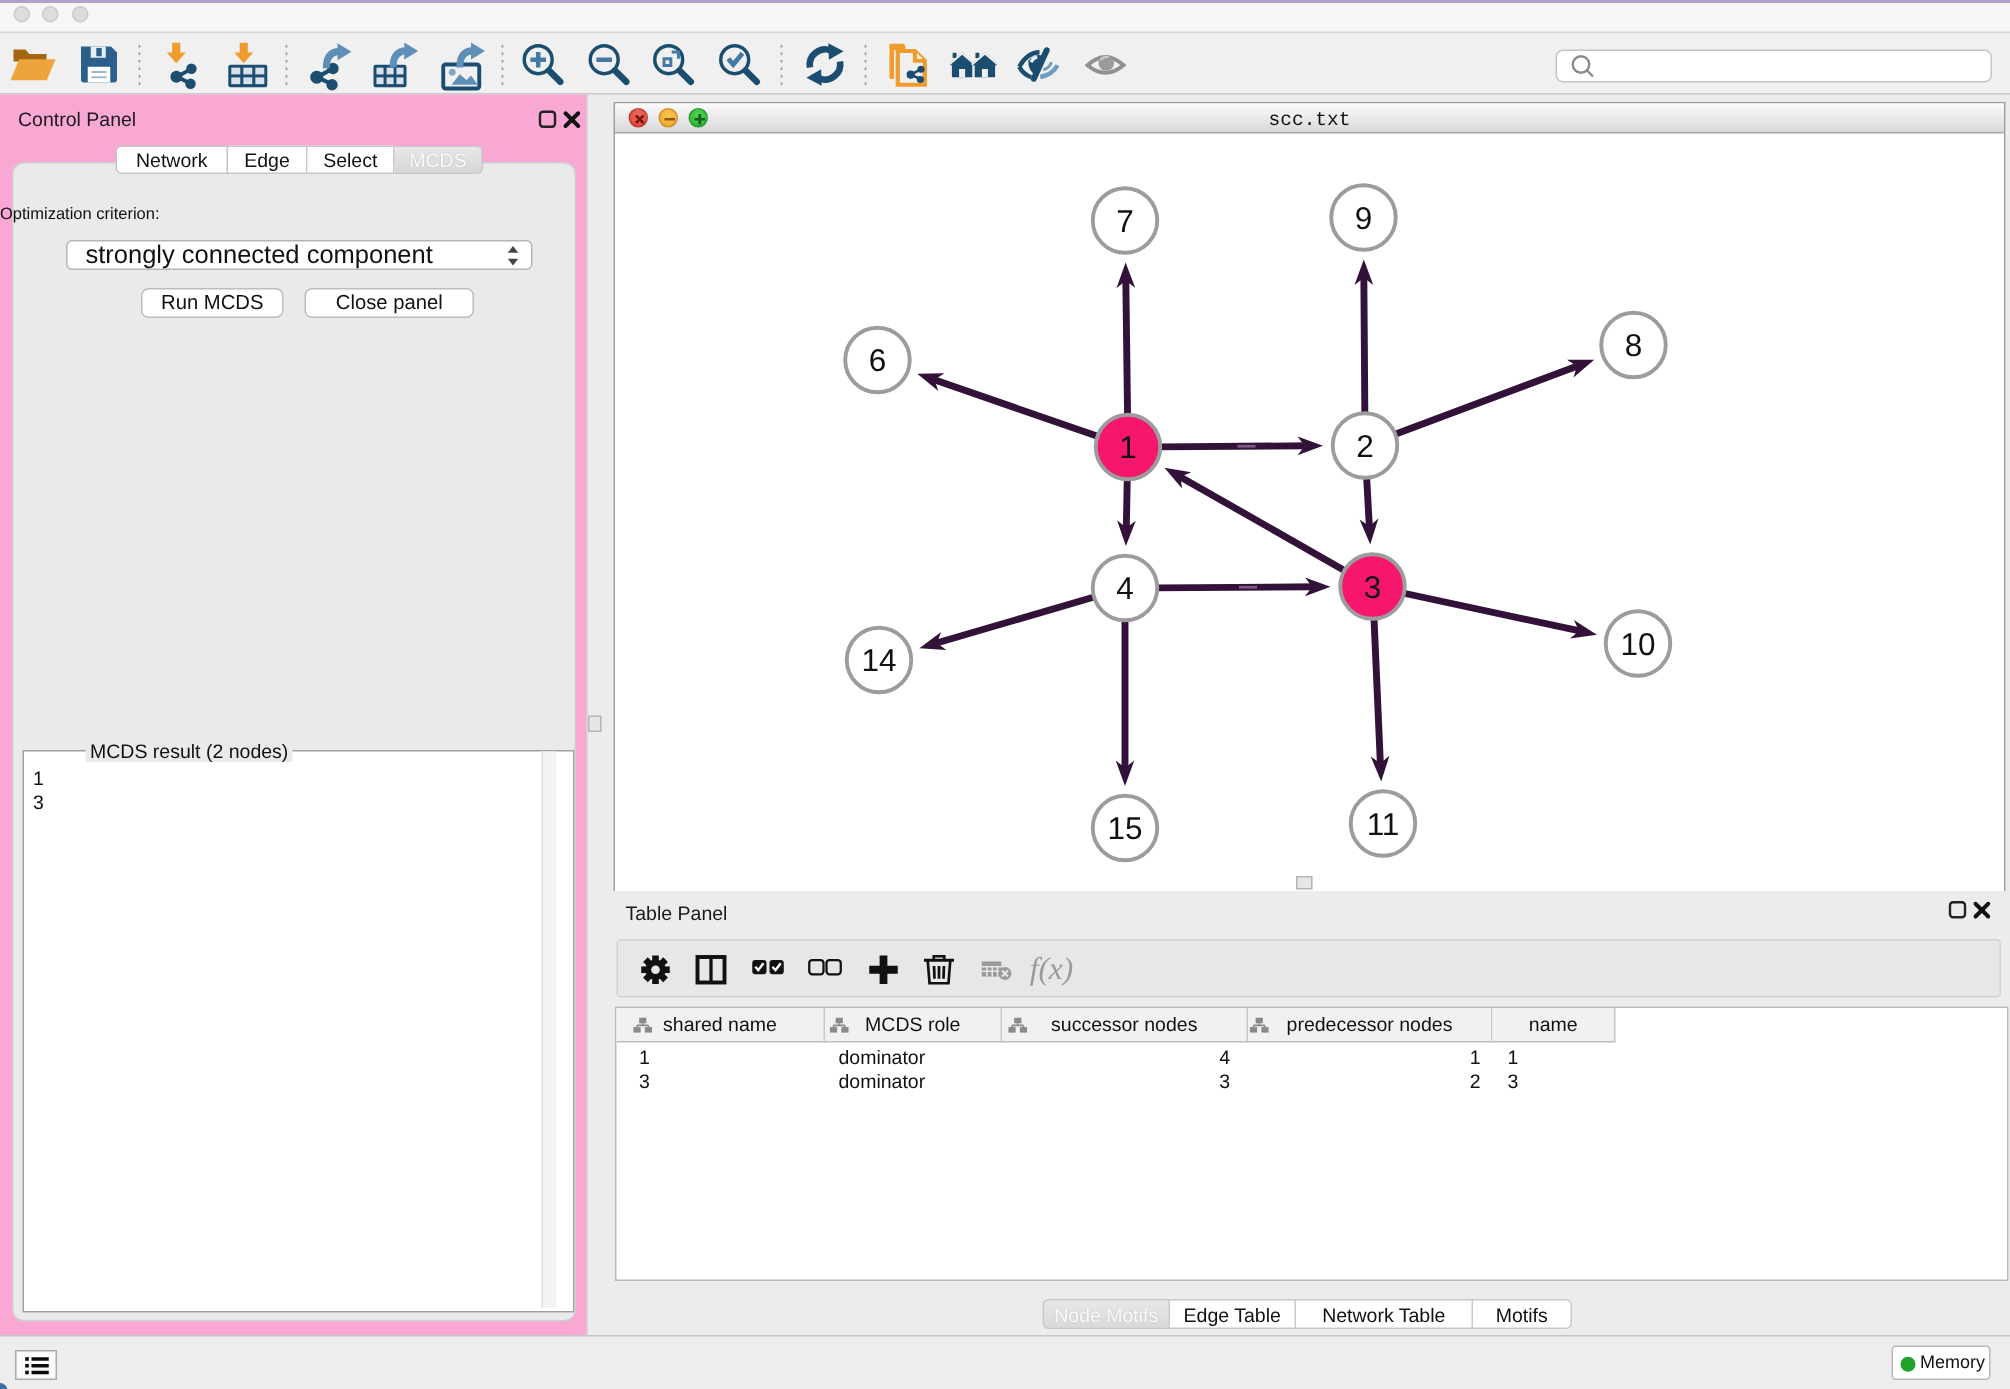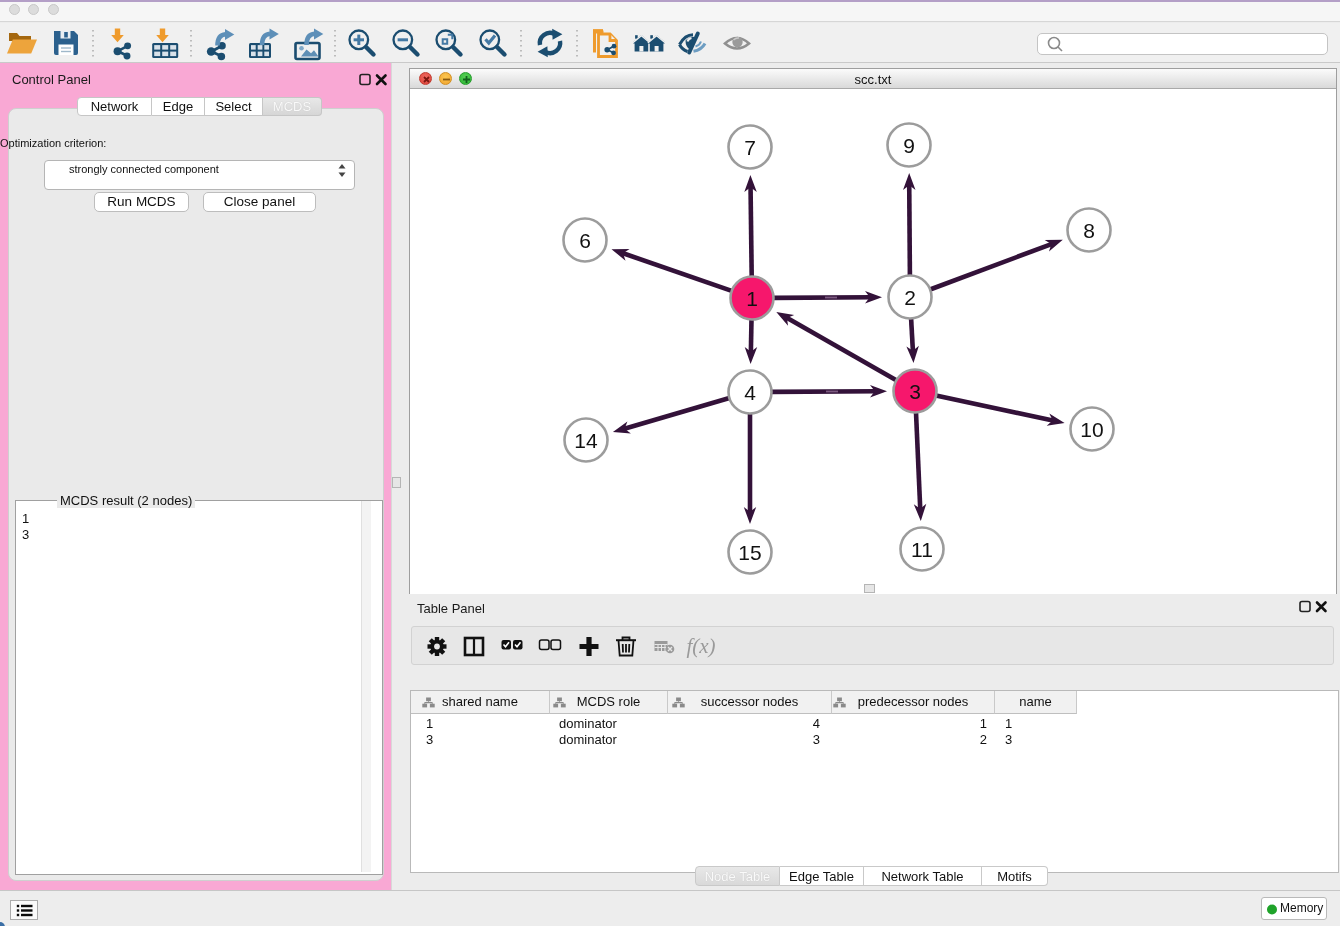--- a/index.html
+++ b/index.html
@@ -12,38 +12,38 @@
 #titlebar .dot { position:absolute; top:2px; width:11px; height:11px; border-radius:50%; background:#dcdcdc; border:1px solid #c9c9c9; }
 #title-text { left:0; top:5px; width:1340px; text-align:center; font-size:13px; color:#b4b4b4; }
 #toolbar { left:0; top:23px; width:1340px; height:40px; background:#f0f0f0; border-bottom:1px solid #c9c9c9; }
 #search { left:1037px; top:33px; width:291px; height:22px; background:#fff; border:1px solid #c4c4c4; border-radius:5px; }
 
 #cpanel { left:0; top:63px; width:392px; height:827px; background:#f9a8d4; border-right:1px solid #d8d8d8; }
 #cpanel-title { left:12px; top:9px; font-size:13px; color:#1a1a1a; }
 #cp-content { left:8px; top:45px; width:376px; height:773px; background:#eaeaea; border:1px solid #cfcfcf; border-radius:8px; }
 .tab { position:absolute; top:34px; height:19px; background:#fff; border:1px solid #c6c6c6; font-size:13px; color:#111; text-align:center; line-height:18px; }
 #opt-label { left:0; top:74px; width:392px; font-size:11px; color:#111; }
-#dropdown { left:44px; top:97px; width:311px; height:30px; background:#fff; border:1px solid #b5b5b5; border-radius:4px; font-size:11px; color:#111; line-height:17px; padding-left:24px; }
+#dropdown { left:44px; top:97px; width:311px; height:20px; background:#fff; border:1px solid #b5b5b5; border-radius:4px; font-size:17px; color:#111; line-height:17px; padding-left:12px; }
 .btn { position:absolute; top:129px; height:20px; background:#fff; border:1px solid #bdbdbd; border-radius:5px; font-size:13.5px; color:#111; text-align:center; line-height:18px; }
 #mcds-box { left:15px; top:437px; width:368px; height:375px; background:#fff; border:1px solid #a0a0a0; }
 #mcds-label { left:21px; top:430px; background:#eaeaea; padding:0 3px; font-size:13px; color:#111;margin-left:36px; }
 #mcds-lines { left:22px; top:448px; font-size:13px; color:#111; line-height:16px; }
 #mcds-scroll { left:361px; top:438px; width:10px; height:371px; background:#f3f3f3; border-left:1px solid #e0e0e0; }
 
 #netframe { left:409px; top:68px; width:928px; height:527px; background:#fff; border:1px solid #9e9e9e; }
 #nf-titlebar { left:0; top:0; width:926px; height:20px; background:linear-gradient(#fbfbfb,#d9d9d9); border-bottom:1px solid #a9a9a9; }
-#nf-title { left:0; top:3px; width:926px; text-align:center; font-size:13px; color:#111; }
+#nf-title { left:0; top:3px; width:926px; text-align:center; font-size:13px; color:#111;font-family:Liberation Mono, monospace; }
 .tl { position:absolute; top:3px; width:13px; height:13px; border-radius:50%; }
 #grip-v { left:392px; top:477px; width:9px; height:11px; background:#e6e6e6; border:1px solid #b5b5b5; }
 #grip-h { left:864px; top:584px; width:11px; height:9px; background:#e6e6e6; border:1px solid #b5b5b5; }
 
 #tpanel { left:405px; top:594px; width:935px; height:296px; background:#ececec; }
 #tp-title { left:12px; top:7px; font-size:13px; color:#1a1a1a; }
 #tp-toolbar { left:6px; top:32px; width:923px; height:39px; background:#e7e7e7; border:1px solid #d2d2d2; border-radius:3px; }
-#tp-table { left:5px; top:96px; width:929px; height:183px; background:#fff; border:1px solid #b9b9b9; }
+#tp-table { left:5px; top:77px; width:929px; height:183px; background:#fff; border:1px solid #b9b9b9; }
 .th { position:absolute; top:0; height:23px; background:#f1f1f1; border-right:1px solid #c9c9c9; border-bottom:1px solid #bfbfbf; font-size:13px; color:#111; text-align:center; line-height:22px; }
 .td { position:absolute; font-size:13px; color:#111; }
 .btab { position:absolute; top:272px; height:20px; background:#fff; border:1px solid #c9c9c9; font-size:13px; color:#111; text-align:center; line-height:19px; }
 
 #statusbar { left:0; top:890px; width:1340px; height:36px; background:#ededed; border-top:1px solid #c6c6c6; }
 #sb-btn { left:10px; top:9px; width:28px; height:20px; background:#fafafa; border:1px solid #ababab; }
 #mem-btn { left:1261px; top:6px; width:66px; height:23px; background:#fff; border:1px solid #b9b9b9; border-radius:3px; font-size:12px; color:#111; line-height:21px; padding-left:18px; }
 </style>
 </head>
 <body>
@@ -437,21 +437,21 @@
         <div class="td" style="left:148px; top:25px;">dominator</div>
         <div class="td" style="left:257px; top:25px; width:152px; text-align:right;">4</div>
         <div class="td" style="left:421px; top:25px; width:155px; text-align:right;">1</div>
         <div class="td" style="left:594px; top:25px;">1</div>
         <div class="td" style="left:15px; top:41px;">3</div>
         <div class="td" style="left:148px; top:41px;">dominator</div>
         <div class="td" style="left:257px; top:41px; width:152px; text-align:right;">3</div>
         <div class="td" style="left:421px; top:41px; width:155px; text-align:right;">2</div>
         <div class="td" style="left:594px; top:41px;">3</div>
       </div>
-  <div class="btab" style="left:290px; width:85px; border-radius:4px 0 0 4px; background:linear-gradient(#e8e8e8,#d9d9d9); color:#fafafa; text-shadow:0 0 1px #bbb;">Node Table</div>
+  <div class="btab" style="left:290px; width:85px; border-radius:4px 0 0 4px; background:linear-gradient(#e8e8e8,#d9d9d9); color:#fafafa; text-shadow:0 0 1px #bbb;">Node Motifs</div>
   <div class="btab" style="left:375px; width:84px; border-left:none;">Edge Table</div>
   <div class="btab" style="left:459px; width:118px; border-left:none;">Network Table</div>
   <div class="btab" style="left:577px; width:66px; border-left:none; border-radius:0 4px 4px 0;">Motifs</div>
 </div>
 
 <div class="abs" id="statusbar">
   <div class="abs" id="sb-btn">
         <svg width="28" height="20" style="position:absolute;left:0;top:0">
           <g stroke="#0a0a0a" stroke-width="2.4">
             <line x1="10" y1="5" x2="21.5" y2="5"></line>

